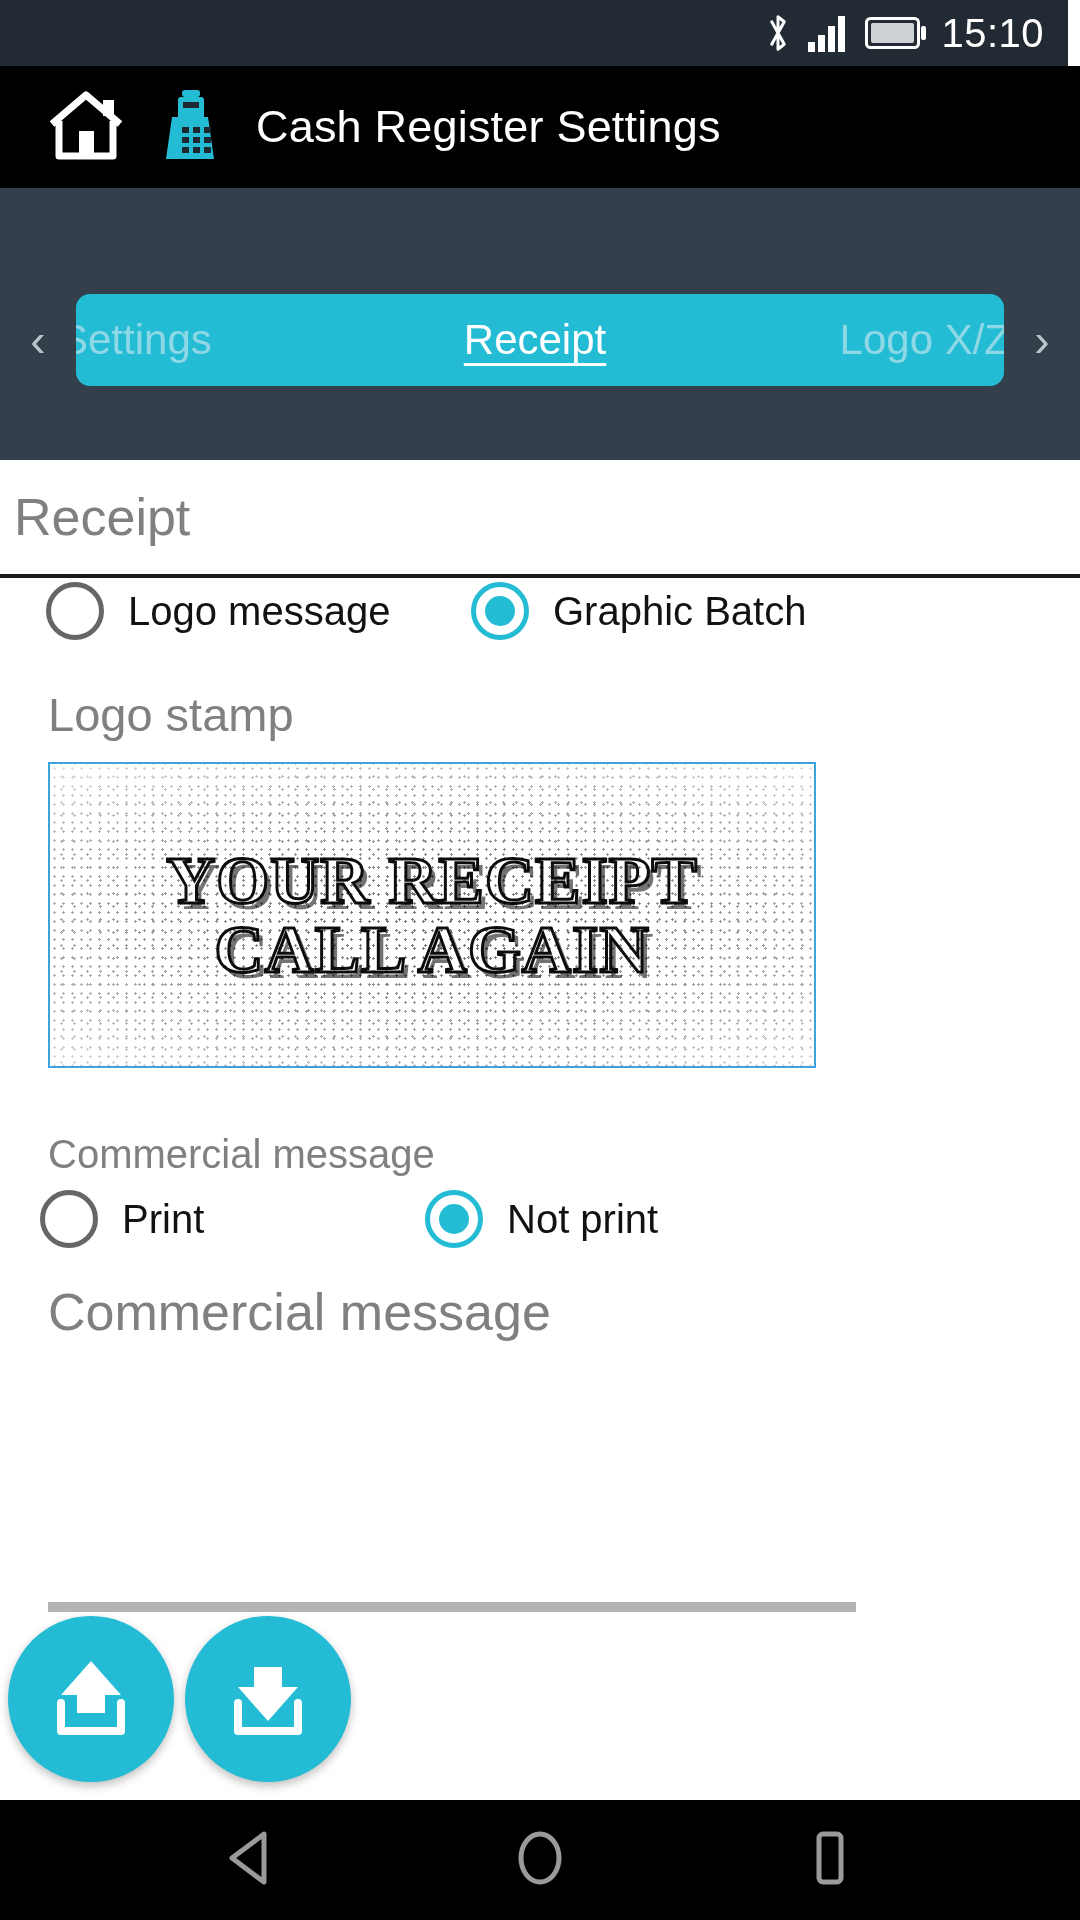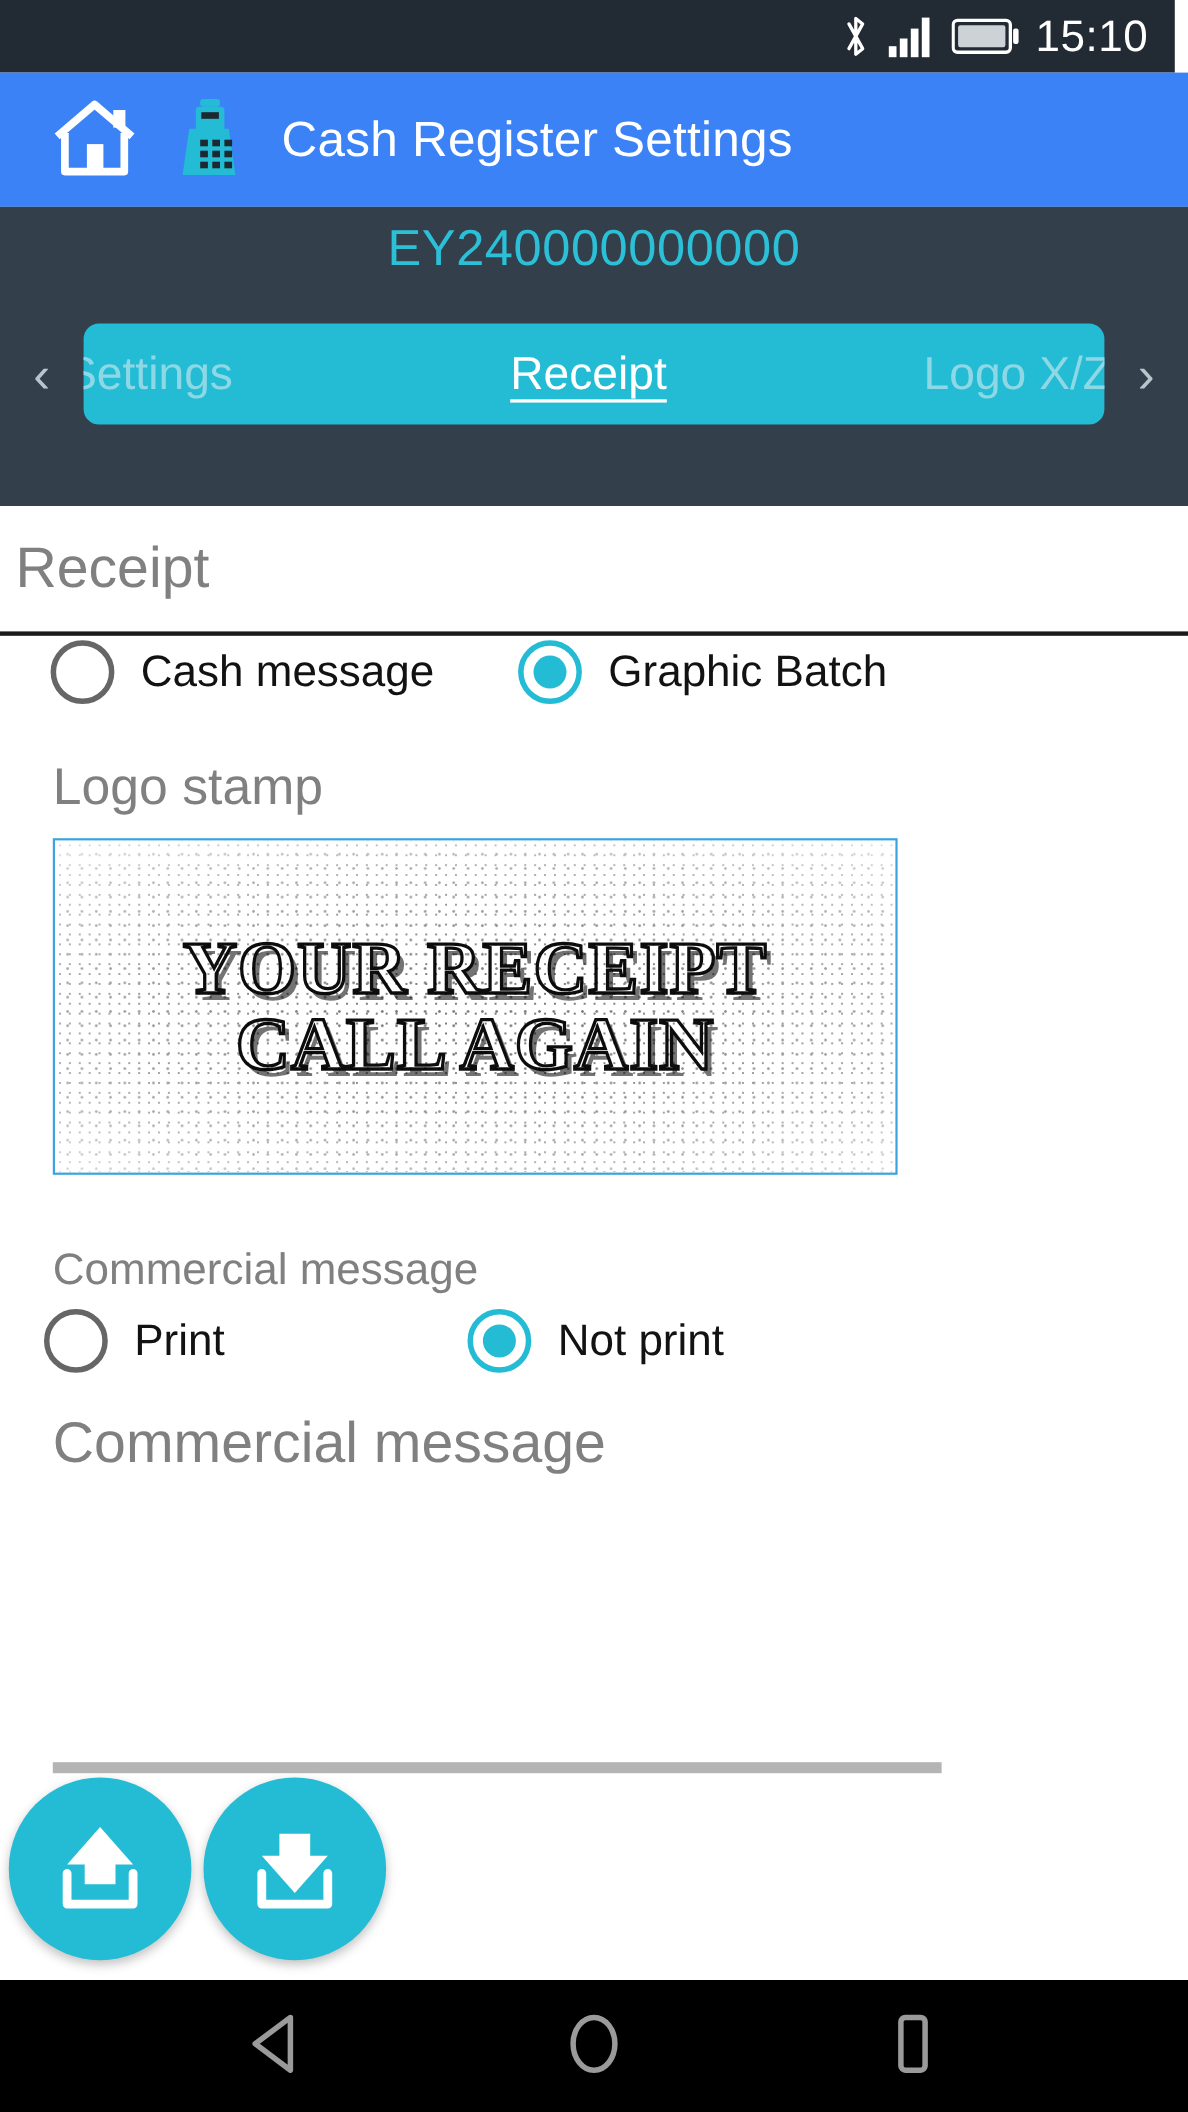--- a/index.html
+++ b/index.html
@@ -16,21 +16,21 @@
     position:absolute; top:0; left:0; width:1068px; height:66px;
     background:#222b33; display:flex; align-items:center; justify-content:flex-end;
     padding-right:24px; gap:14px;
   }
   .sb-icon{ display:flex; align-items:center; }
   .sb-time{ color:#ffffff; font-size:40px; letter-spacing:0.5px; line-height:1; }
 
   
   .appbar{
     position:absolute; top:66px; left:0; width:1080px; height:122px;
-    background:#3b82f6; display:flex; align-items:center; padding-left:46px; gap:36px;
+    background:#000000; display:flex; align-items:center; padding-left:46px; gap:36px;
   }
   .appbar-title{ color:#ffffff; font-size:45px; letter-spacing:0.2px; white-space:nowrap; }
 
   
   .subhead{
     position:absolute; top:188px; left:0; width:1080px; height:272px;
     background:#333f4b;
   }
   .device-id{
     position:absolute; top:10px; left:0; width:1080px;
@@ -187,21 +187,20 @@
         <rect x="42" y="50" width="7" height="6" fill="#1d2830"></rect>
         <rect x="20" y="60" width="7" height="6" fill="#1d2830"></rect>
         <rect x="31" y="60" width="7" height="6" fill="#1d2830"></rect>
         <rect x="42" y="60" width="7" height="6" fill="#1d2830"></rect>
       </svg>
     </span>
     <span class="appbar-title">Cash Register Settings</span>
   </div>
 
   <div class="subhead">
-    <div class="device-id">EY240000000000</div>
 
     <div class="tabstrip">
       <div class="tab-arrow">‹</div>
       <div class="tab-pill">
         <div class="tab left">Settings</div>
         <div class="tab active">Receipt</div>
         <div class="tab right">Logo X/Z</div>
       </div>
       <div class="tab-arrow">›</div>
     </div>
@@ -211,21 +210,21 @@
     <span class="section-head-text">Receipt</span>
   </div>
 
   <div class="content">
 
     <div class="row-logo">
       <div class="radio-opt o1">
         <span class="radio">
             <span class="dot"></span>
           </span>
-        <span class="radio-label">Cash message</span>
+        <span class="radio-label">Logo message</span>
       </div>
       <div class="radio-opt o2">
         <span class="radio on">
             <span class="dot"></span>
           </span>
         <span class="radio-label">Graphic Batch</span>
       </div>
     </div>
 
     <div class="field-label logo-stamp-label">Logo stamp</div>

